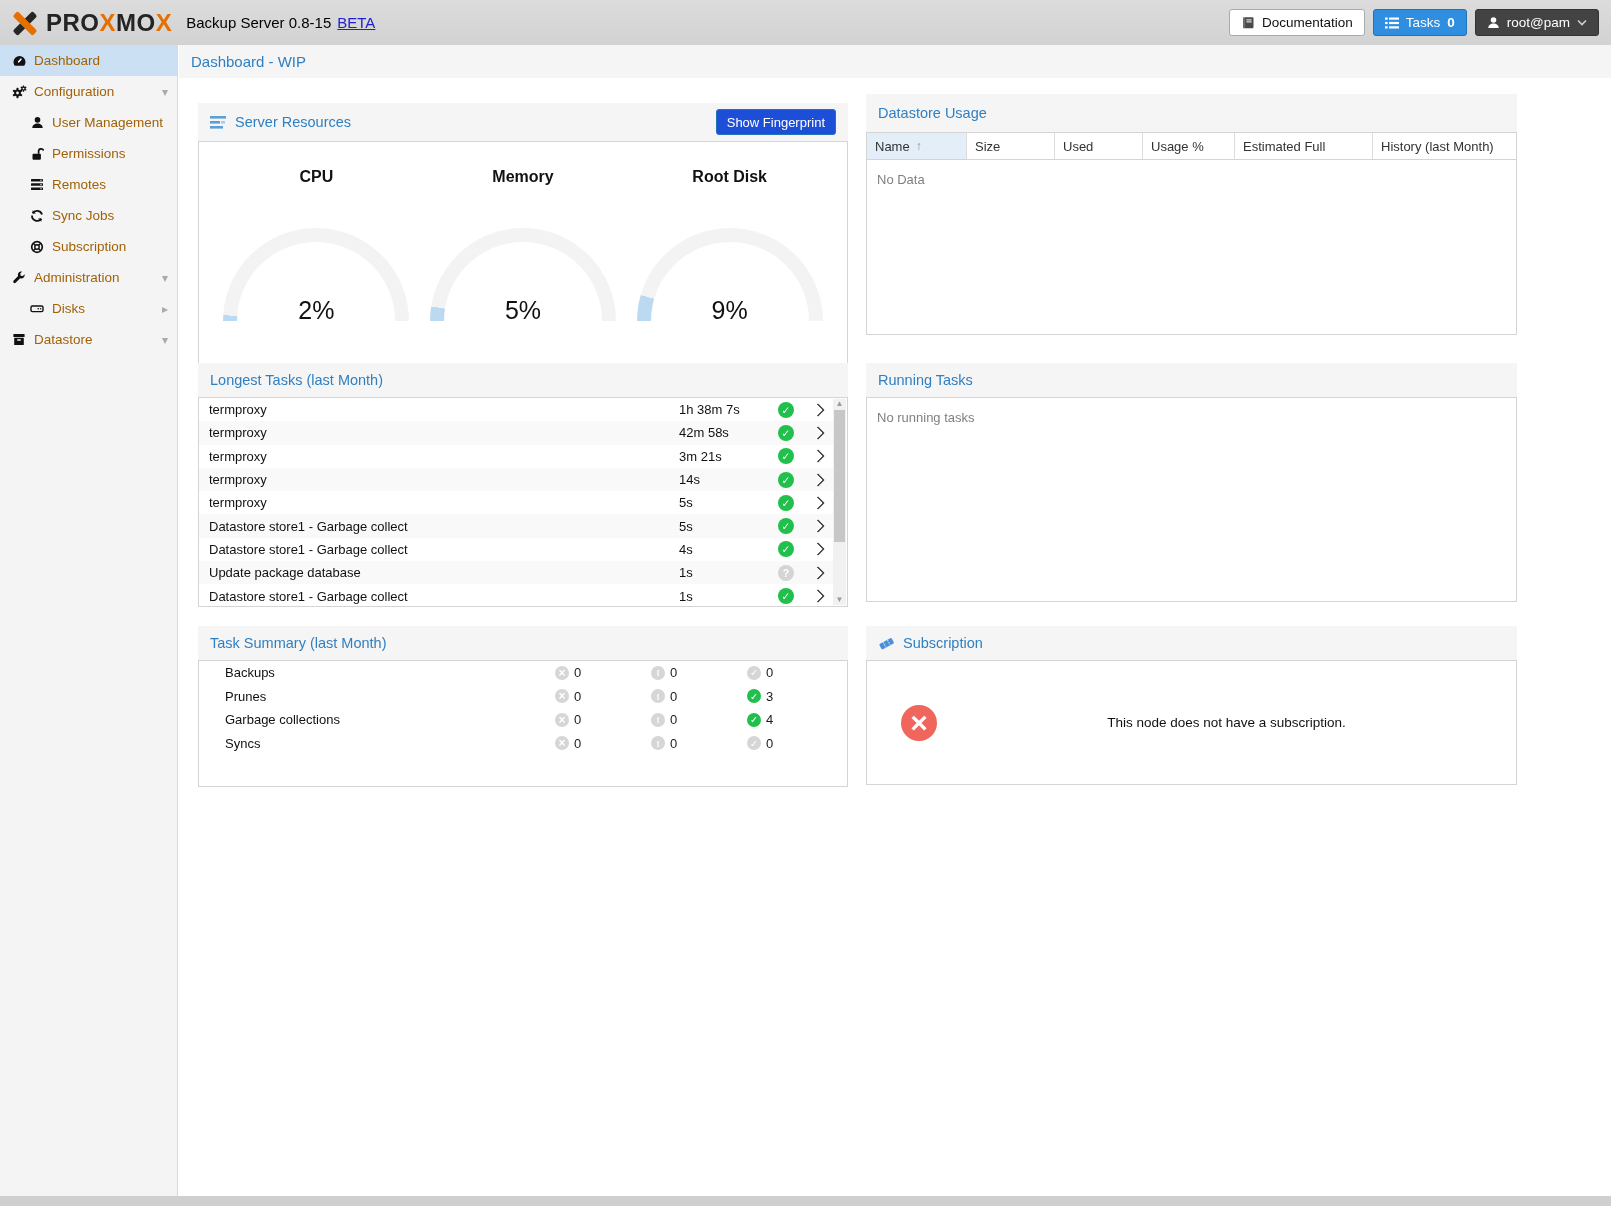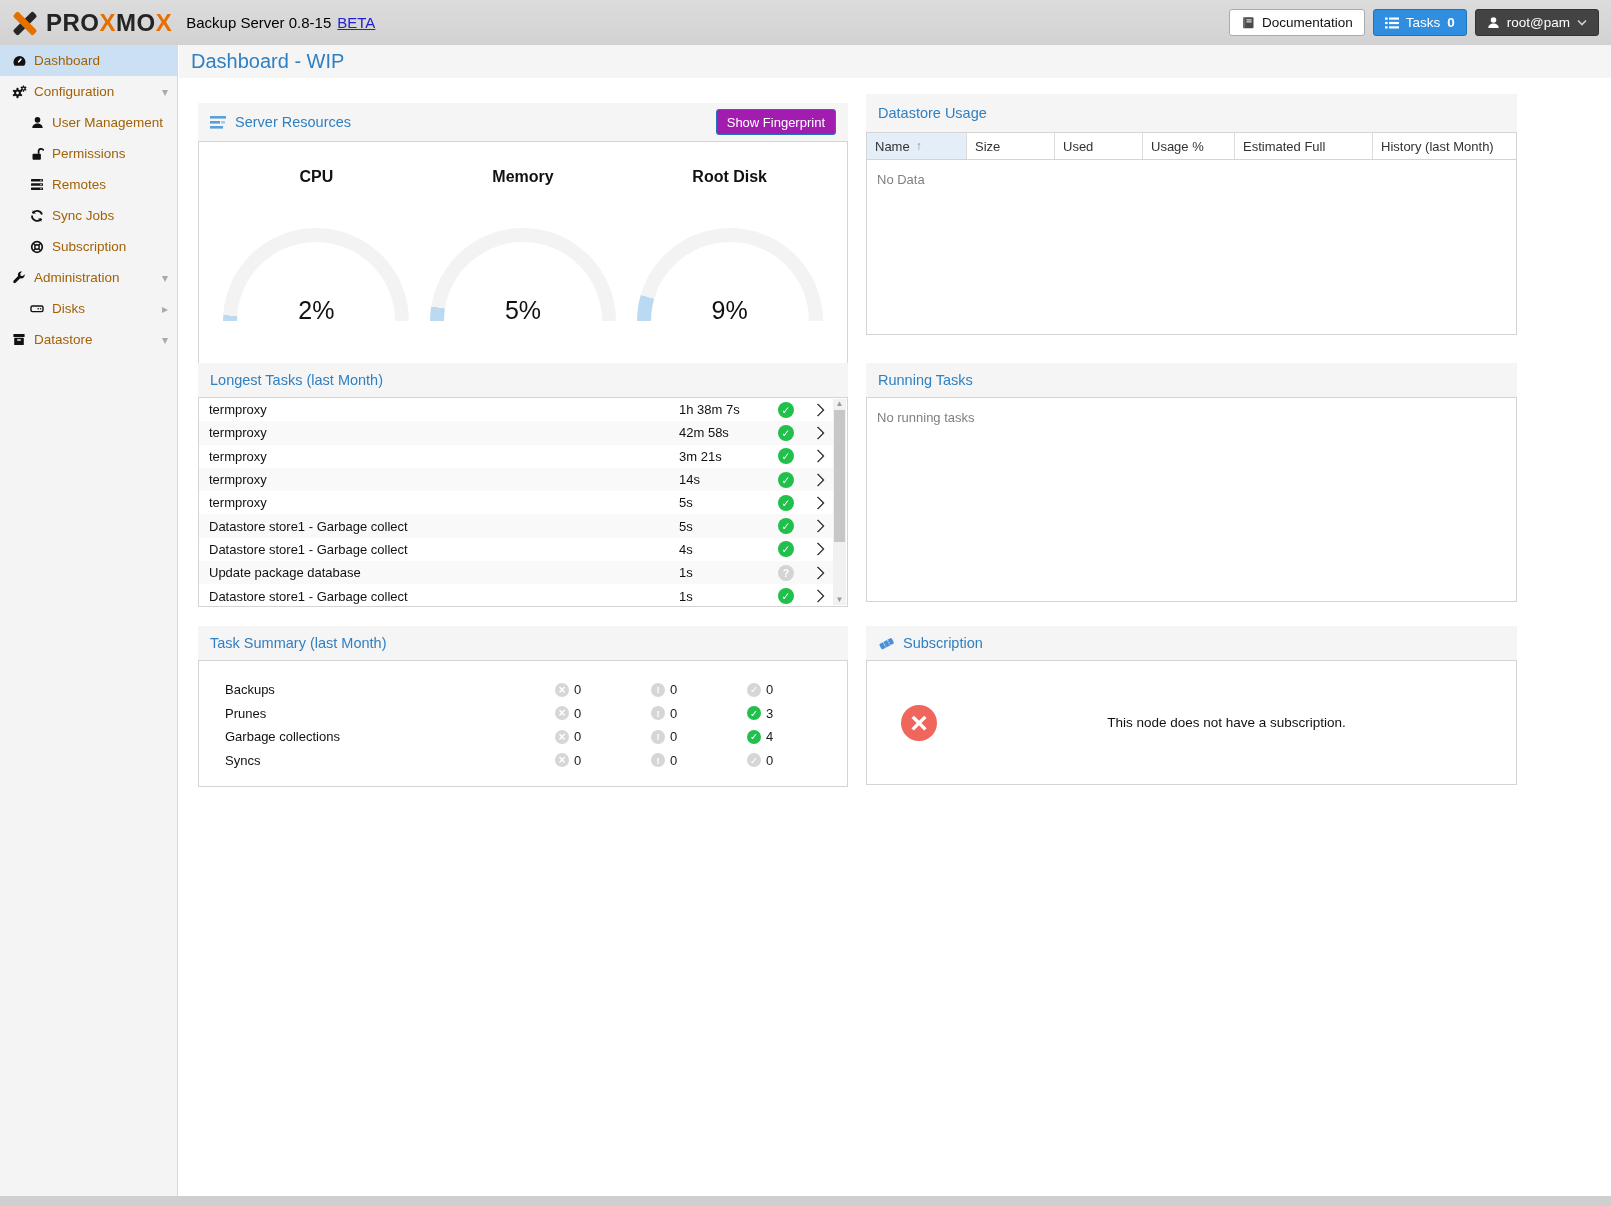--- a/index.html
+++ b/index.html
@@ -37,33 +37,33 @@
   .side-item.child { padding-left:28px; }
   .side-item.selected { background:#cbe1f3; }
   .side-icon { width:18px; display:inline-flex; justify-content:center; margin-right:6px; flex:0 0 18px; }
   .caret { position:absolute; right:9px; color:#a9a9a9; font-size:12px; }
   .caret.down::after { content:"▾"; }
   .caret.right::after { content:"▸"; }
 
   
   .titlebar { position:absolute; left:179px; top:45px; right:0; height:33px;
     background:#f5f5f5; display:flex; align-items:center; padding-left:12px; }
-  .page-title { color:#2f7fc1; font-size:20px; }
+  .page-title { color:#2f7fc1; font-size:15px; }
 
   .content { position:absolute; left:179px; top:78px; right:0; bottom:10px; background:#fff; }
   .bottom-strip { position:absolute; left:0; bottom:0; width:1611px; height:10px; background:#cfcfcf; }
 
   
   .panel { position:absolute; }
   .panel-header { height:38px; background:#f5f5f5; display:flex; align-items:center;
     padding:0 12px; gap:8px; }
   .panel-title { color:#2f7fc1; font-size:14.5px; }
   .panel-body { background:#fff; border:1px solid #d4d4d4; position:relative; }
 
-  .btn-primary { margin-left:auto; height:26px; padding:0 10px; background:#a21caf;
+  .btn-primary { margin-left:auto; height:26px; padding:0 10px; background:#1d4ed8;
     border:1px solid #2273b8; border-radius:3px; color:#fff; font-size:13px; cursor:pointer; }
 
   
   .gauges { display:flex; padding:26px 14px 0 14px; }
   .gauge-col { flex:1; display:flex; flex-direction:column; align-items:center; }
   .gauge-label { font-size:16px; font-weight:bold; color:#111; }
   .gauge { width:186px; height:93px; position:relative; overflow:hidden; margin-top:42px; }
   .gauge .arc { position:absolute; left:0; top:0; width:186px; height:186px; border-radius:50%;
     background:conic-gradient(from 270deg,#bcd9f2 0 var(--deg,0deg),#f3f3f3 var(--deg,0deg) 180deg,#fff 180deg); }
   .gauge .inner { position:absolute; left:14px; top:14px; width:158px; height:158px; border-radius:50%; background:#fff; }
@@ -100,21 +100,21 @@
   .chev-right { width:10px; height:10px; border-right:2.6px solid #4a4a4a;
     border-top:2.6px solid #4a4a4a; transform:rotate(45deg); border-radius:1px; }
 
   
   .vscroll { position:absolute; right:1px; top:1px; bottom:1px; width:13px; background:#f1f1f1; }
   .vscroll .sarrow { position:absolute; left:0; right:0; text-align:center; color:#9a9a9a; font-size:8px; line-height:10px; }
   .vscroll .sarrow.up { top:0; } .vscroll .sarrow.dn { bottom:0; }
   .vscroll .thumb { position:absolute; left:1px; right:1px; top:11px; height:64%; background:#c7c7c7; cursor:pointer; }
 
   
-  .summary-body { padding-top:17px; }
+  .summary-body { }
   .sum-row { height:23.5px; display:flex; align-items:center; padding-left:26px; }
   .sum-label { width:330px; color:#111; }
   .sum-cell { width:96px; display:flex; align-items:center; gap:5px; }
   .mini-icon { width:14px; height:14px; border-radius:50%; background:#d6d6d6; color:#fff;
     display:inline-flex; align-items:center; justify-content:center; font-size:9.5px; font-weight:bold; }
   .mini-icon.error::after { content:"×"; font-size:12px; }
   .mini-icon.warning::after { content:"!"; }
   .mini-icon.okmark::after { content:"✓"; }
   .mini-icon.on { background:#21bf4b; }
 

